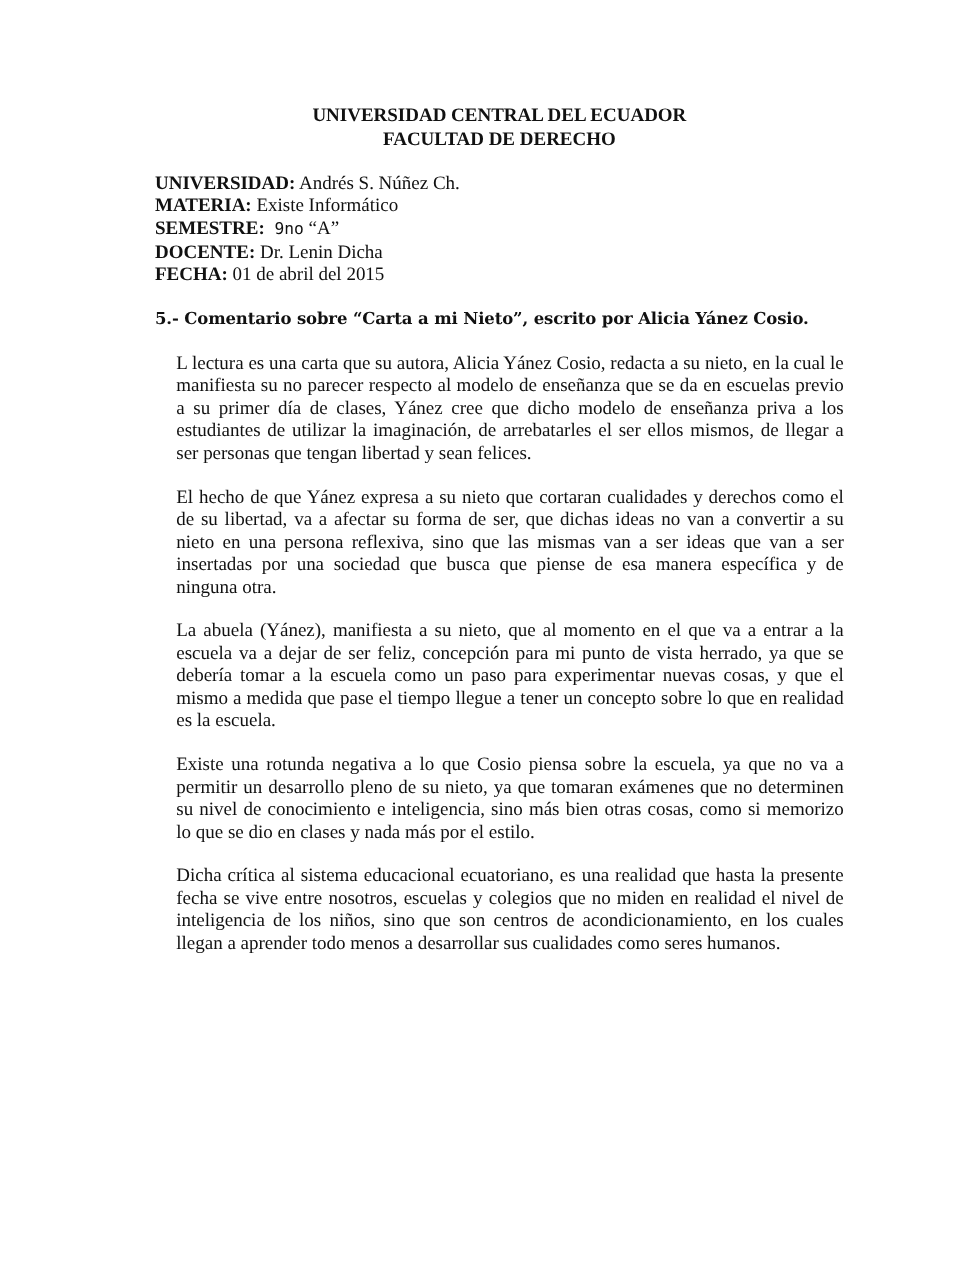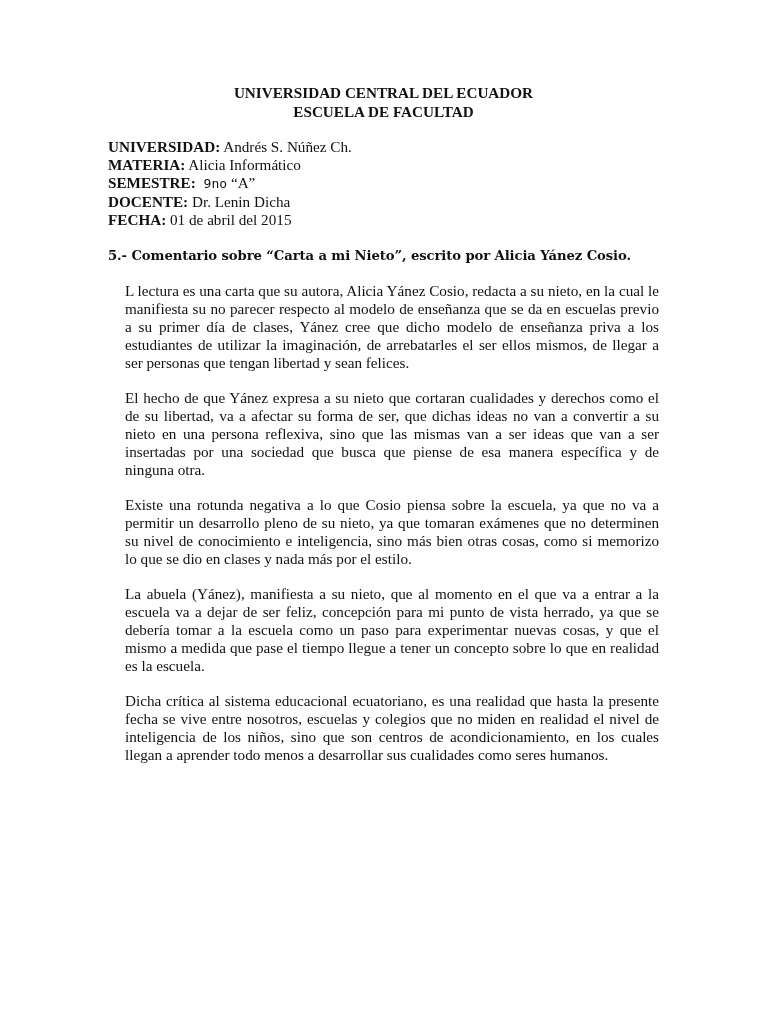--- a/index.html
+++ b/index.html
@@ -10,21 +10,21 @@
   body {
     width: 768px;
     height: 1024px;
     position: relative;
     overflow: hidden;
     font-family: "Liberation Serif", "DejaVu Serif", serif;
     color: #111111;
   }
   .page {
     position: absolute;
-    left: 108px;
+    left: 124px;
     top: 84px;
     width: 551px;
     font-size: 15.2px;
     line-height: 18px;
   }
   .header {
     text-align: center;
     font-weight: bold;
     font-size: 15.2px;
     line-height: 18.5px;
@@ -59,42 +59,42 @@
     line-height: 18px;
   }
 </style>
 </head>
 <body>
 
 <div class="page">
 
   <div class="header">
     <div>UNIVERSIDAD CENTRAL DEL ECUADOR</div>
-    <div>ESCUELA DE FACULTAD</div>
+    <div>FACULTAD DE DERECHO</div>
   </div>
 
   <div class="meta">
     <div class="meta-row">
       <span class="lbl">UNIVERSIDAD:</span><span> Andrés S. Núñez Ch.</span>
     </div>
     <div class="meta-row">
-      <span class="lbl">MATERIA:</span><span> Alicia Informático</span>
+      <span class="lbl">MATERIA:</span><span> Existe Informático</span>
     </div>
     <div class="meta-row">
       <span class="lbl">SEMESTRE:</span><span class="mono-val"><span class="num"> 9no</span></span><span> “A”</span>
     </div>
     <div class="meta-row">
       <span class="lbl">DOCENTE:</span><span> Dr. Lenin Dicha</span>
     </div>
     <div class="meta-row">
       <span class="lbl">FECHA:</span><span> 01 de abril del 2015</span>
     </div>
   </div>
 
   <div class="section-title">5.- Comentario sobre “Carta a mi Nieto”, escrito por Alicia Yánez Cosio.</div>
 
   <p class="para">L lectura es una carta que su autora, Alicia Yánez Cosio, redacta a su nieto, en la cual le manifiesta su no parecer respecto al modelo de enseñanza que se da en escuelas previo a su primer día de clases, Yánez cree que dicho modelo de enseñanza priva a los estudiantes de utilizar la imaginación, de arrebatarles el ser ellos mismos, de llegar a ser personas que tengan libertad y sean felices.</p>
   <p class="para">El hecho de que Yánez expresa a su nieto que cortaran cualidades y derechos como el de su libertad, va a afectar su forma de ser, que dichas ideas no van a convertir a su nieto en una persona reflexiva, sino que las mismas van a ser ideas que van a ser insertadas por una sociedad que busca que piense de esa manera específica y de ninguna otra.</p>
+  <p class="para">La abuela (Yánez), manifiesta a su nieto, que al momento en el que va a entrar a la escuela va a dejar de ser feliz, concepción para mi punto de vista herrado, ya que se debería tomar a la escuela como un paso para experimentar nuevas cosas, y que el mismo a medida que pase el tiempo llegue a tener un concepto sobre lo que en realidad es la escuela.</p>
   <p class="para">Existe una rotunda negativa a lo que Cosio piensa sobre la escuela, ya que no va a permitir un desarrollo pleno de su nieto, ya que tomaran exámenes que no determinen su nivel de conocimiento e inteligencia, sino más bien otras cosas, como si memorizo lo que se dio en clases y nada más por el estilo.</p>
-  <p class="para">La abuela (Yánez), manifiesta a su nieto, que al momento en el que va a entrar a la escuela va a dejar de ser feliz, concepción para mi punto de vista herrado, ya que se debería tomar a la escuela como un paso para experimentar nuevas cosas, y que el mismo a medida que pase el tiempo llegue a tener un concepto sobre lo que en realidad es la escuela.</p>
   <p class="para">Dicha crítica al sistema educacional ecuatoriano, es una realidad que hasta la presente fecha se vive entre nosotros, escuelas y colegios que no miden en realidad el nivel de inteligencia de los niños, sino que son centros de acondicionamiento, en los cuales llegan a aprender todo menos a desarrollar sus cualidades como seres humanos.</p>
 
 </div>
 
 </body></html>

